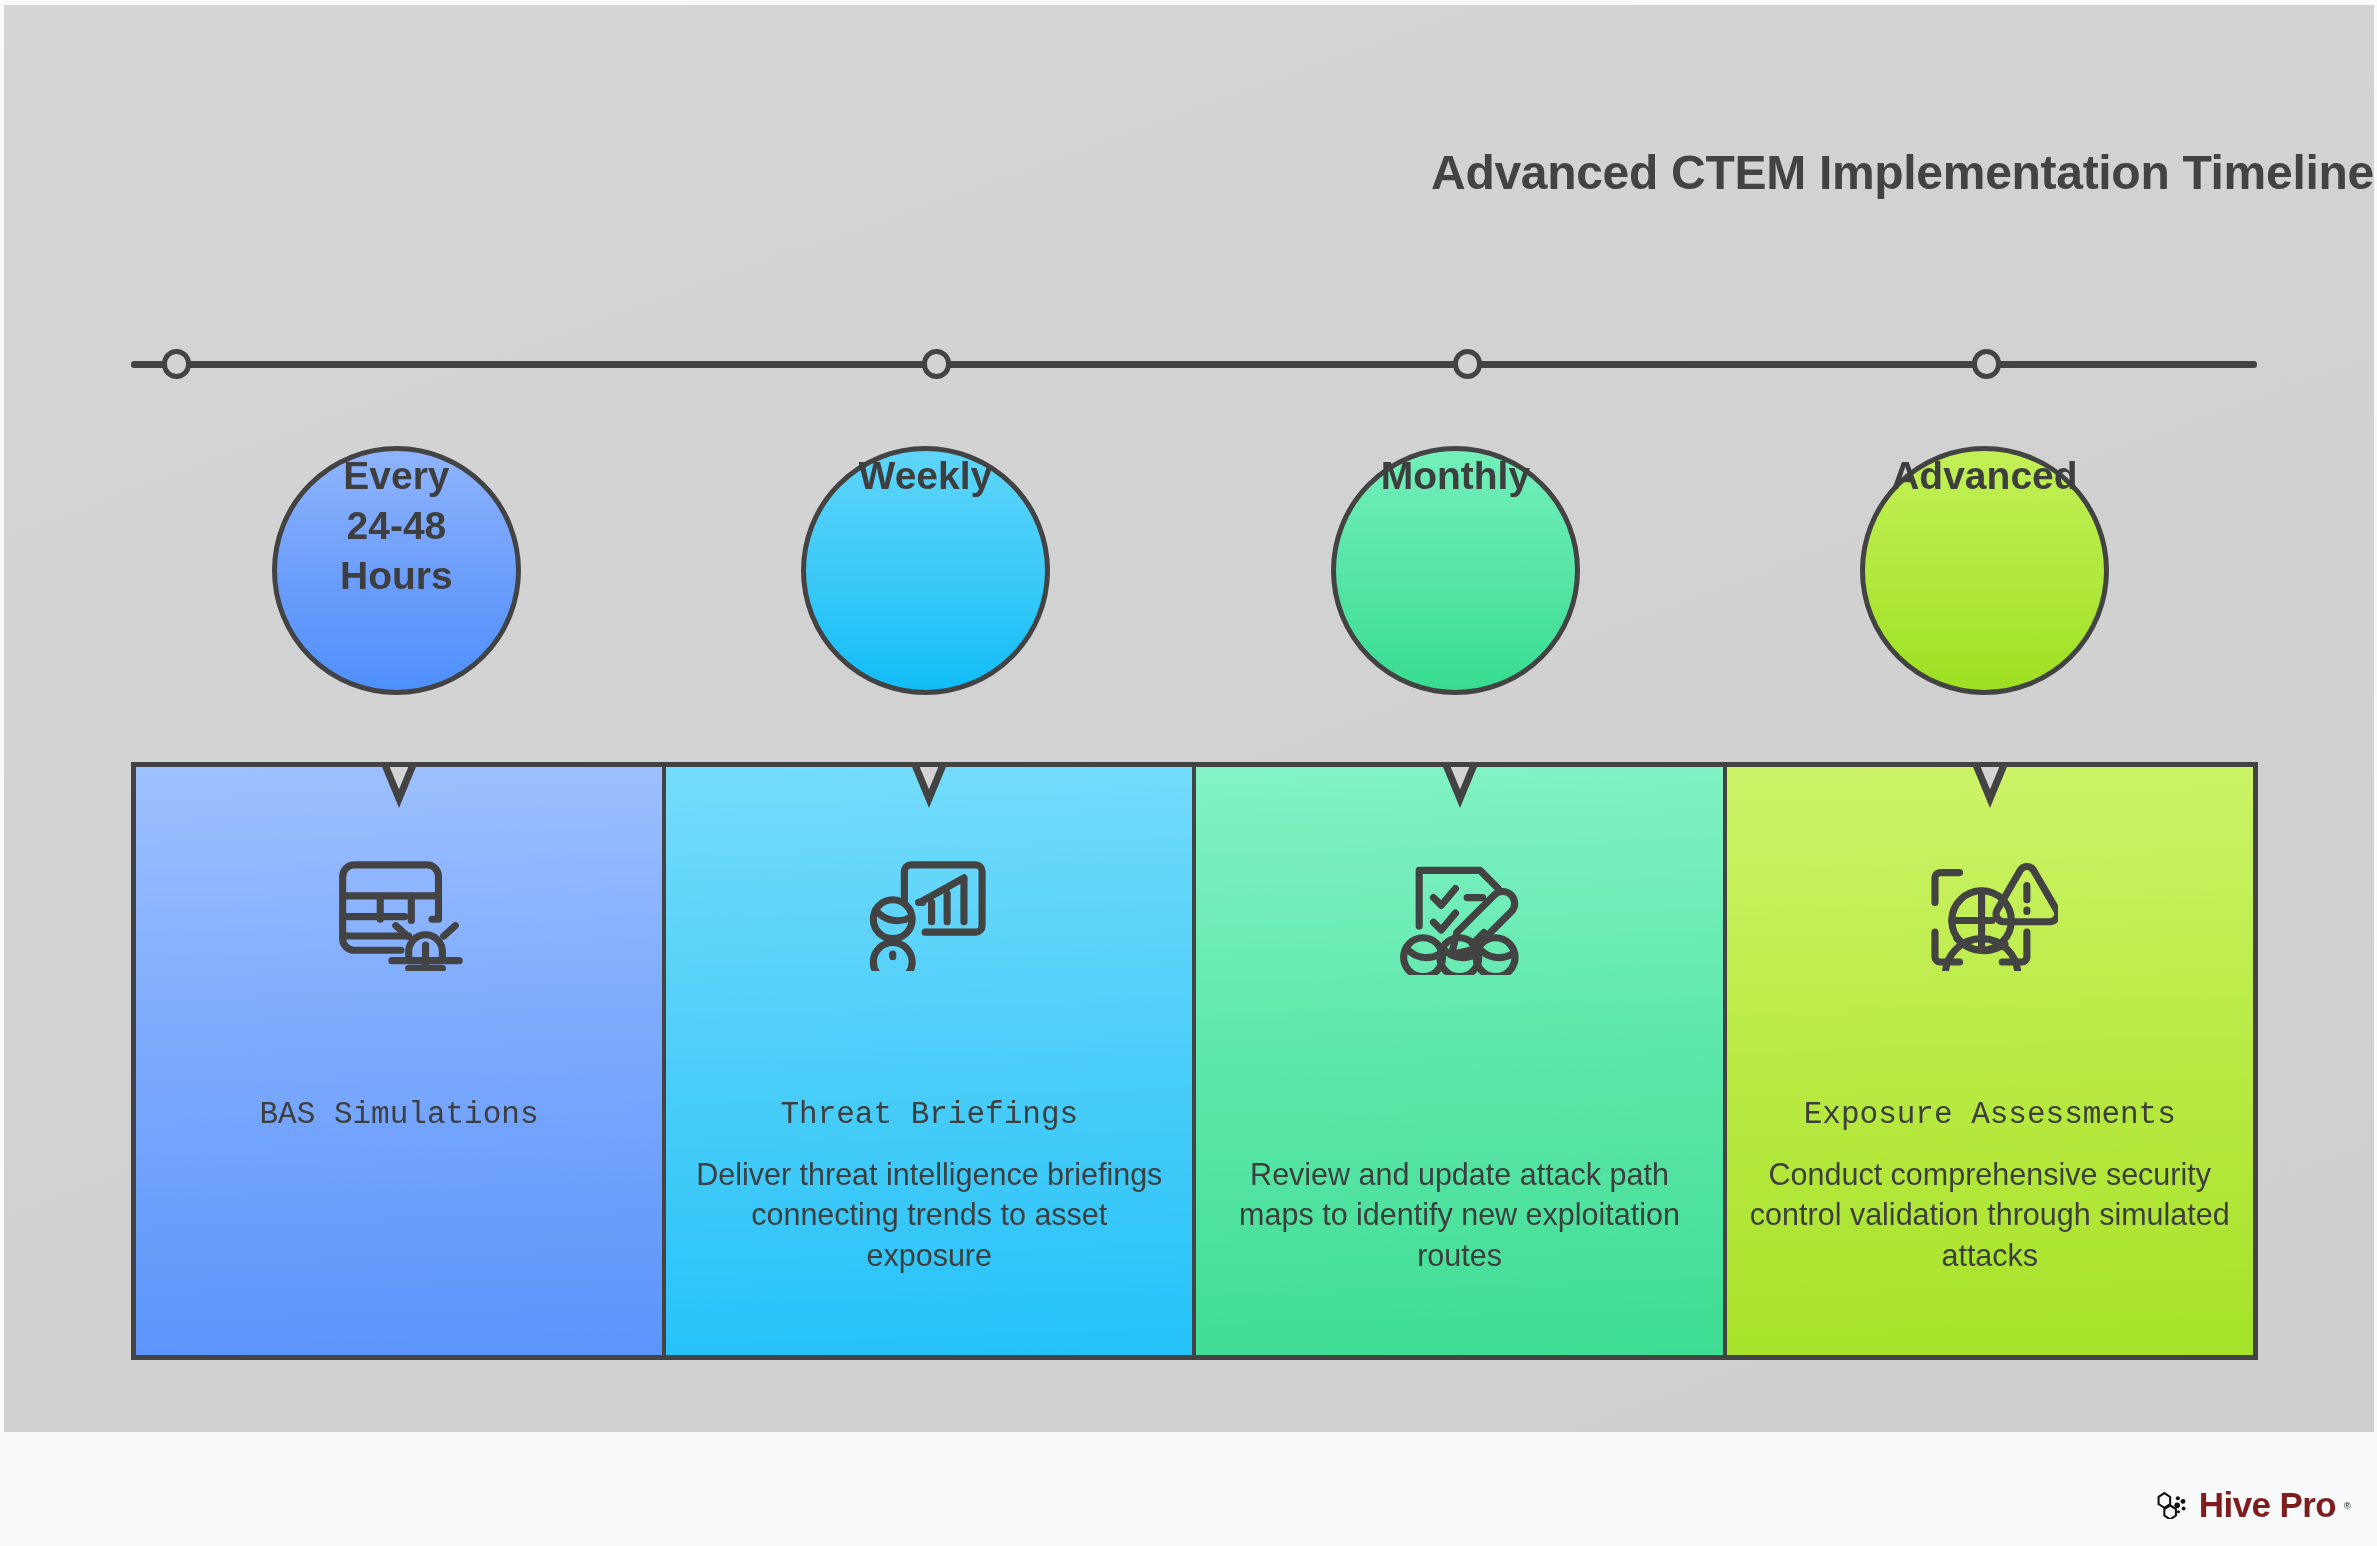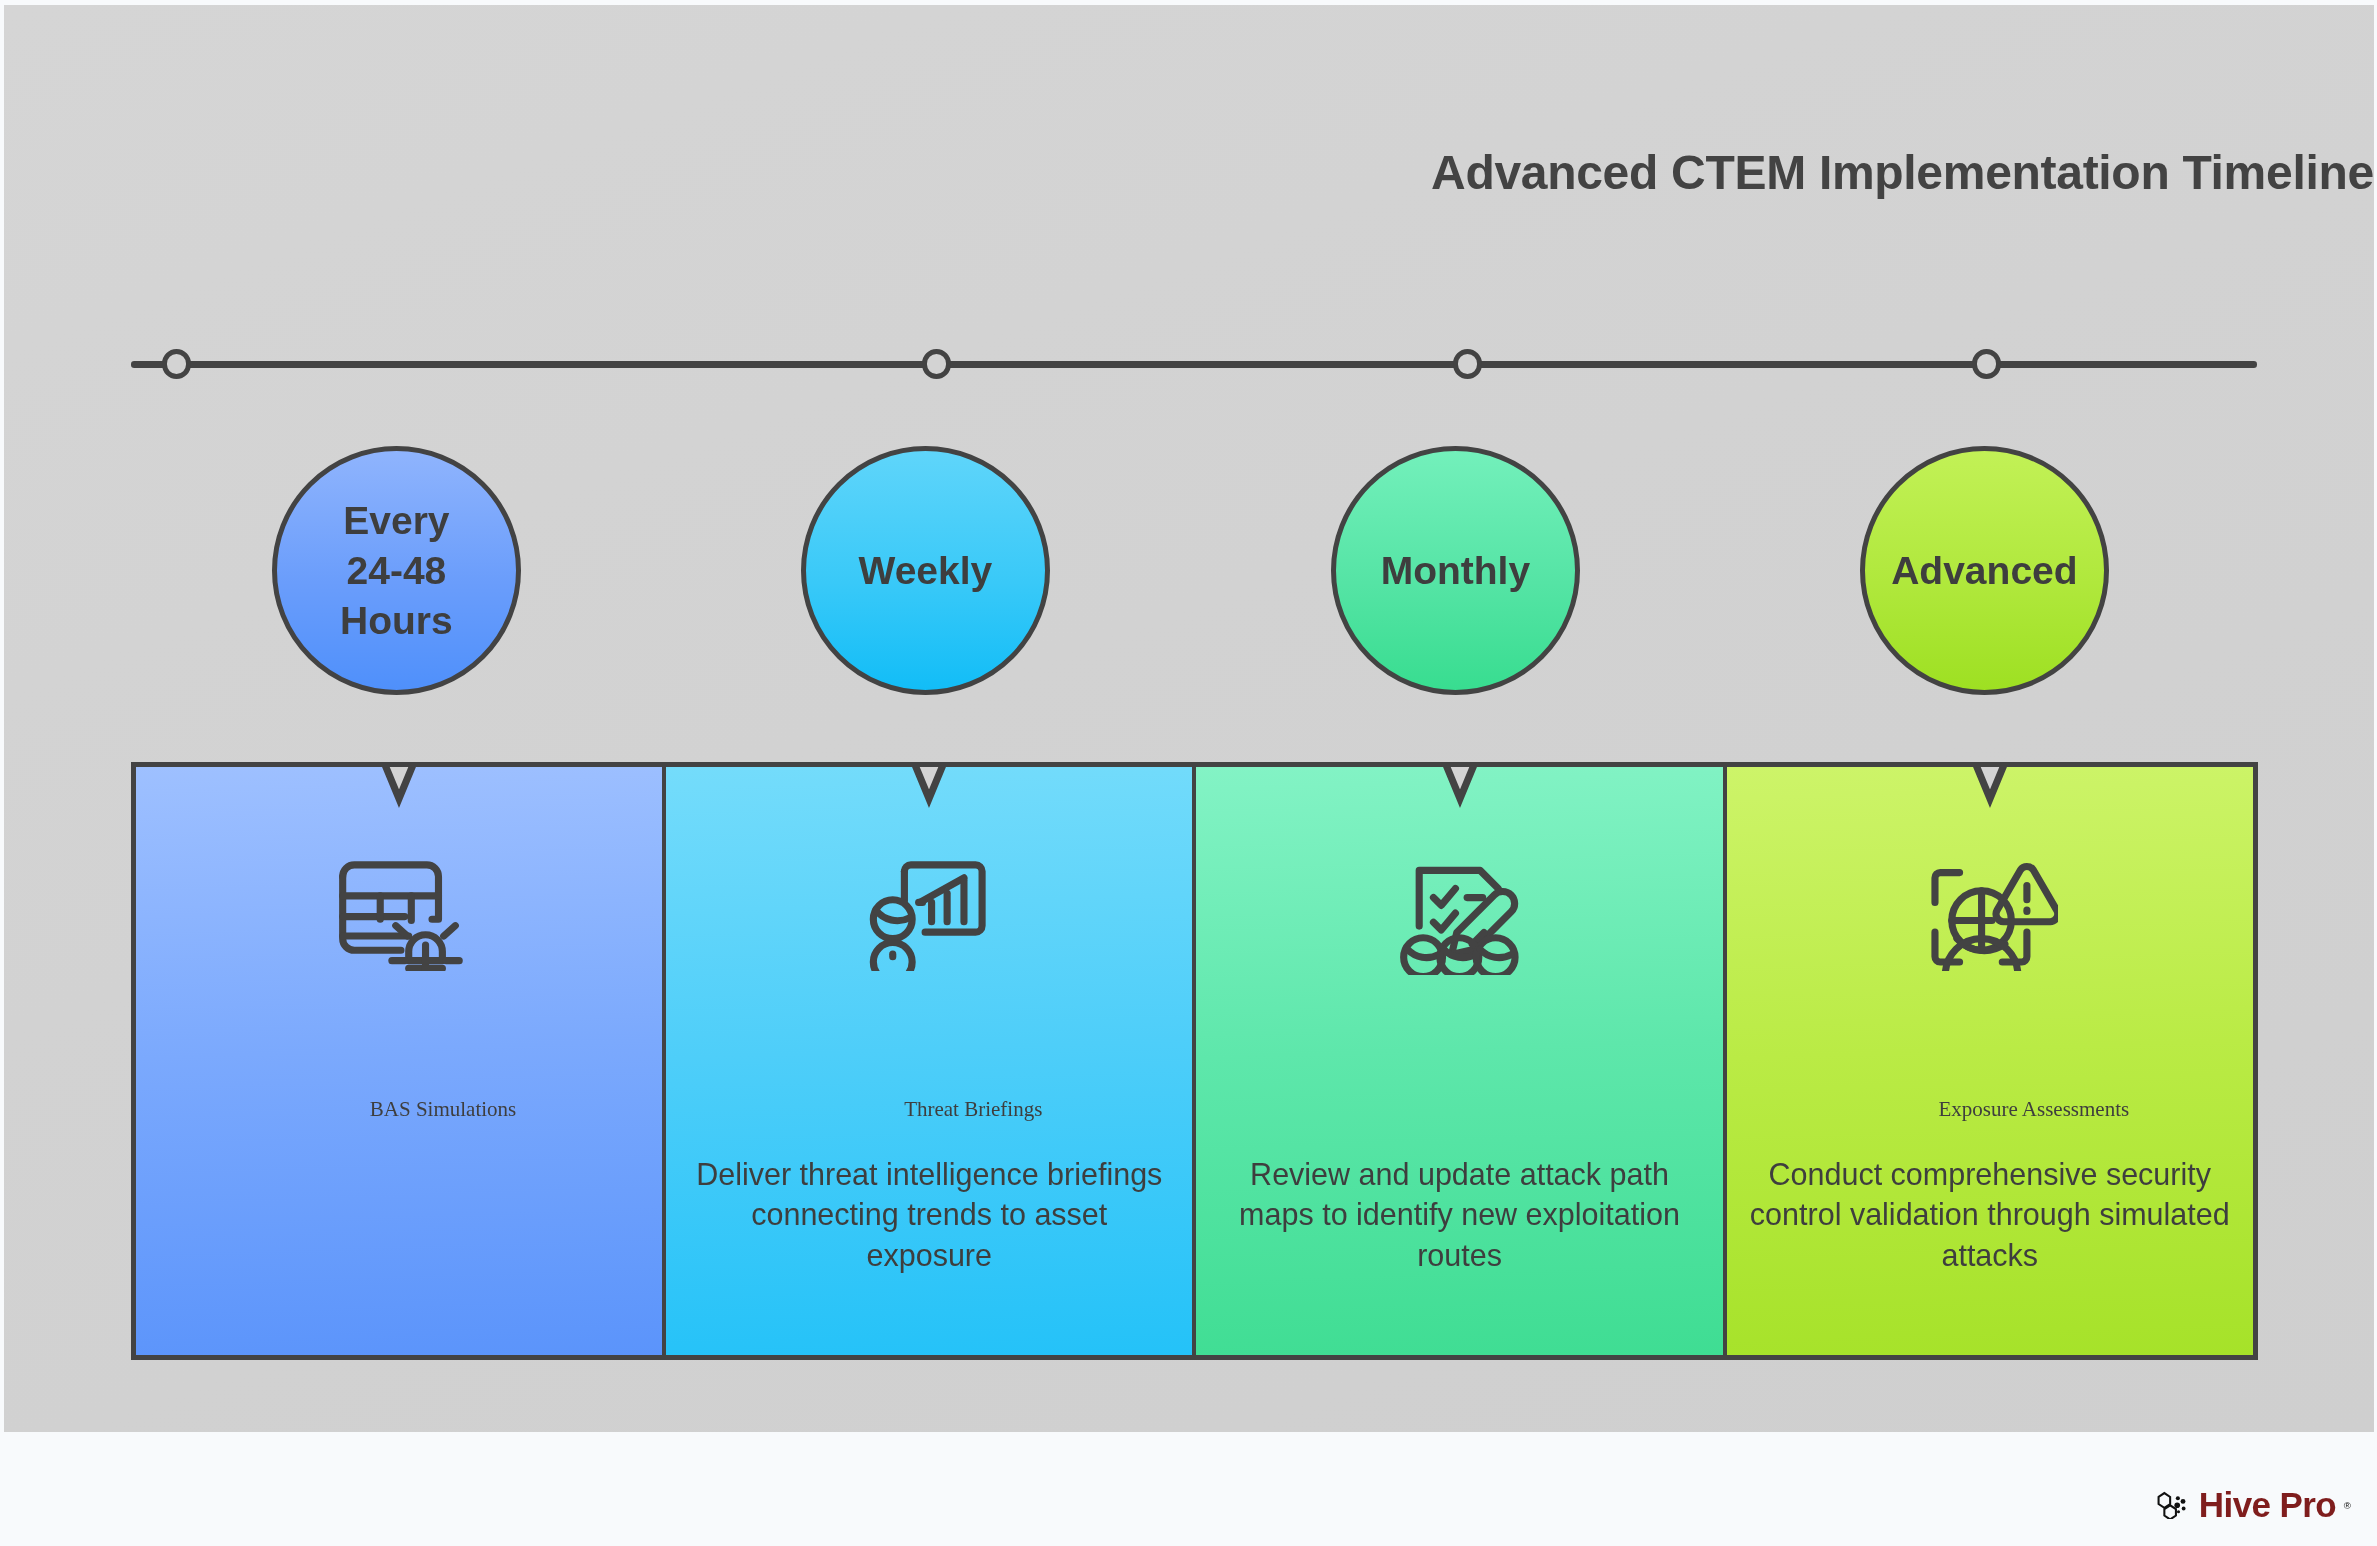--- a/index.html
+++ b/index.html
@@ -67,21 +67,21 @@
   
   .circle {
     position: absolute;
     top: 441px;
     width: 249px;
     height: 249px;
     border: 5.8px solid #434343;
     border-radius: 50%;
     box-sizing: border-box;
     display: flex;
-    align-items: center;
+    align-items: flex-start;
     justify-content: center;
     text-align: center;
     font-size: 39px;
     font-weight: bold;
     color: #3e3e3e;
     line-height: 1.28;
     padding: 0 15.6px;
     box-sizing: border-box;
   }
   .circle.c1 { background: linear-gradient(180deg, #8fb4fd 0%, #6a9dfb 55%, #4f90fb 100%); }
@@ -134,24 +134,23 @@
     justify-content: center;
   }
   .card-icon svg { display: block; }
 
   .card-title {
     position: absolute;
     top: 330px;
     left: 0;
     width: 100%;
     text-align: center;
-    font-size: 21px;
+    font-size: 31px;
     color: #3e3e3e;
-    font-family: Liberation Serif, serif;
-    padding-left: 44px;
+    font-family: Liberation Mono, monospace;
   }
 
   .card-desc {
     position: absolute;
     top: 387px;
     left: 0;
     width: 100%;
     padding: 0 19.5px;
     box-sizing: border-box;
     text-align: center;

